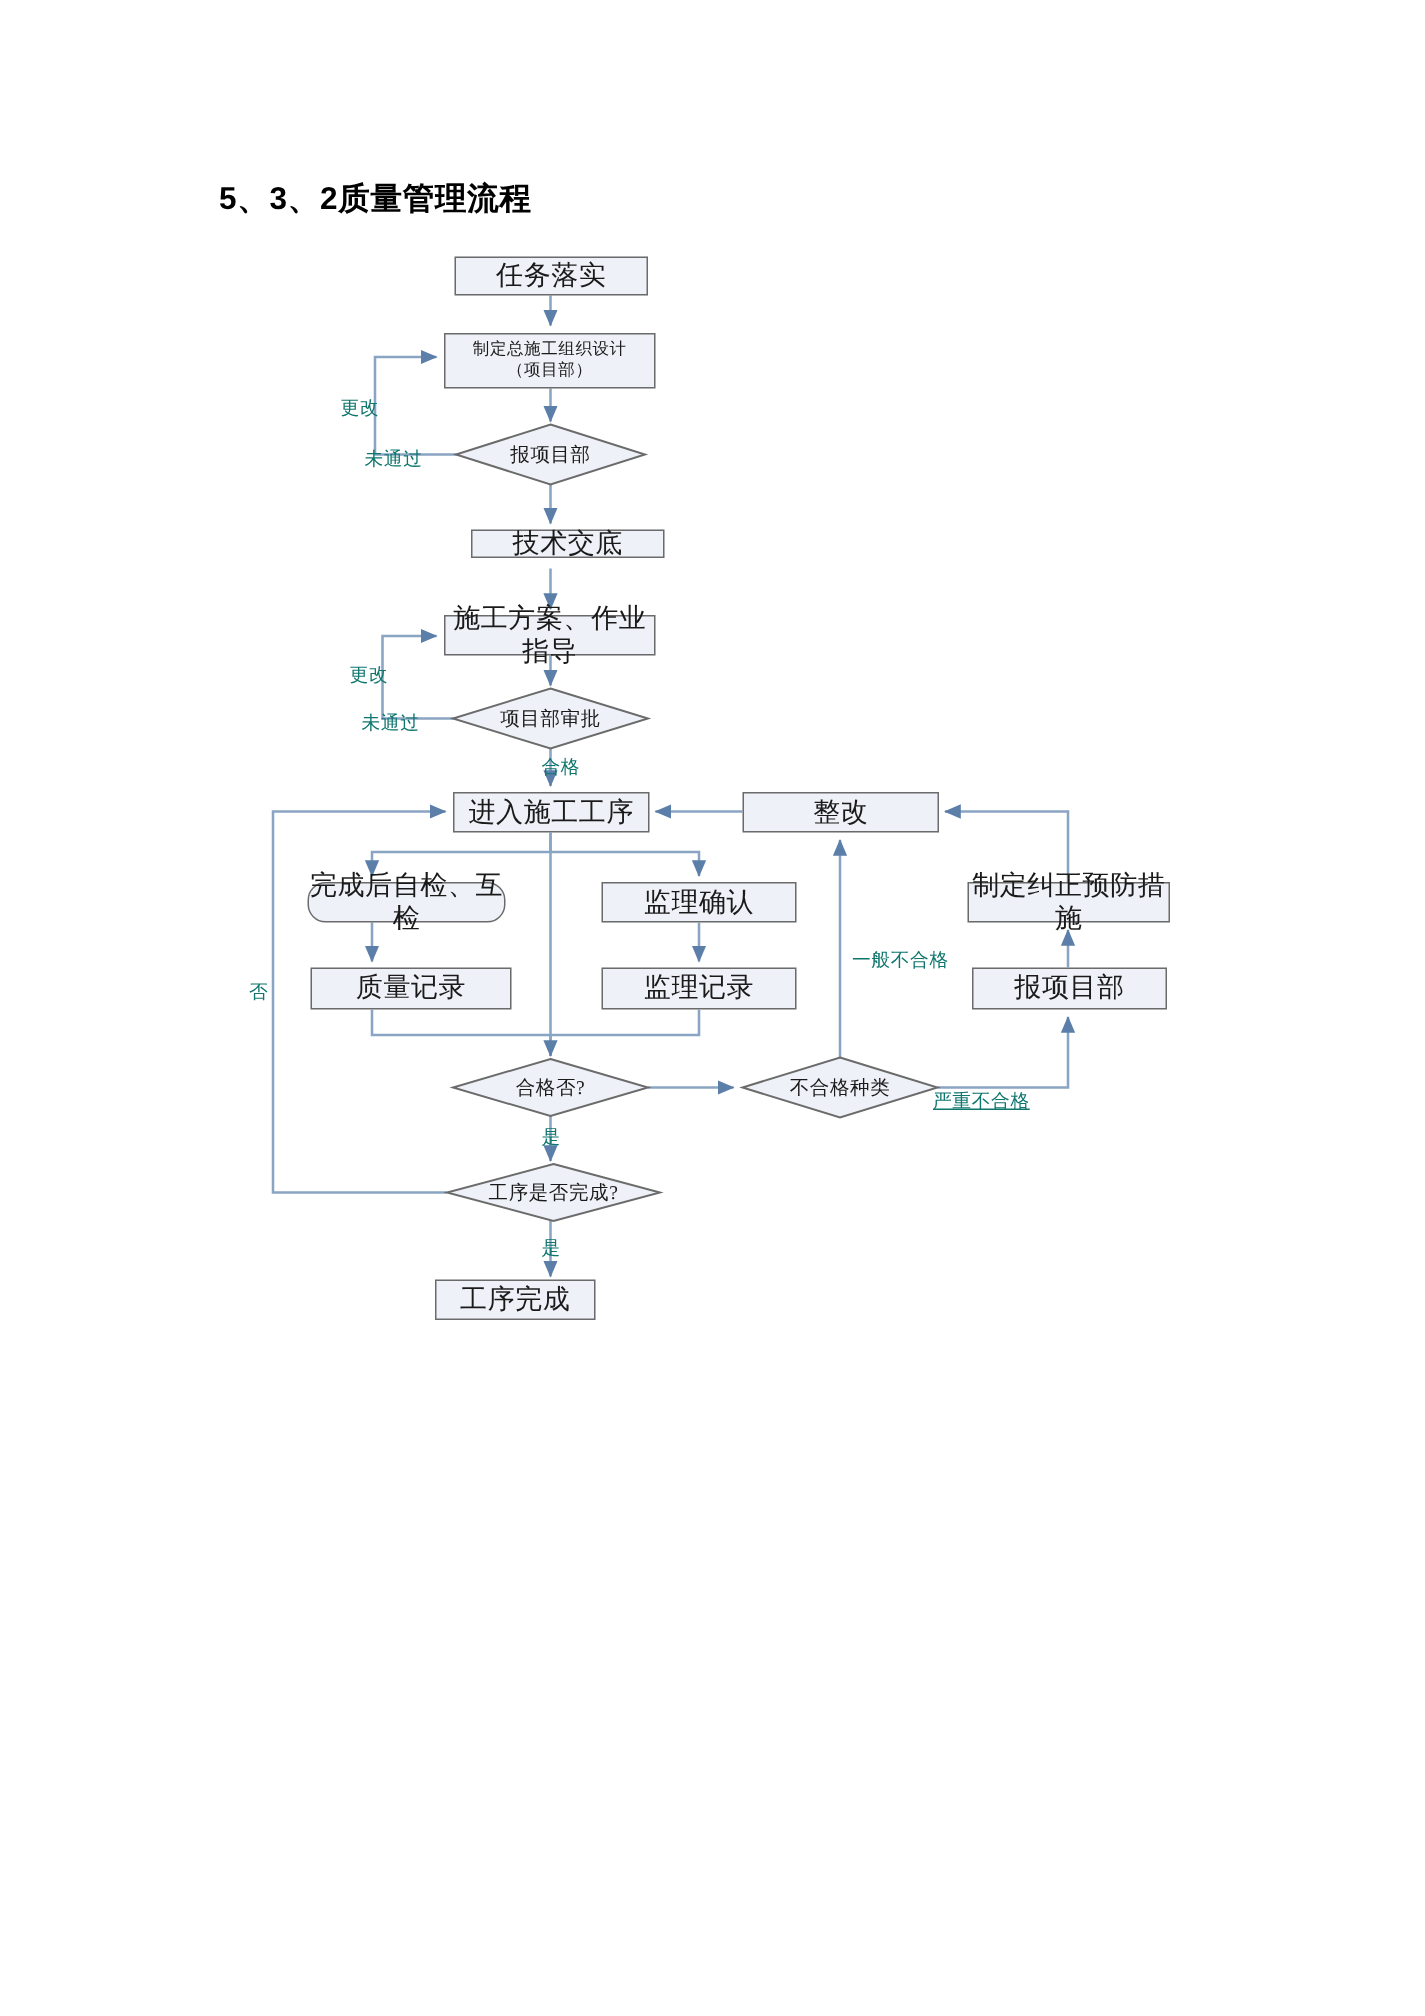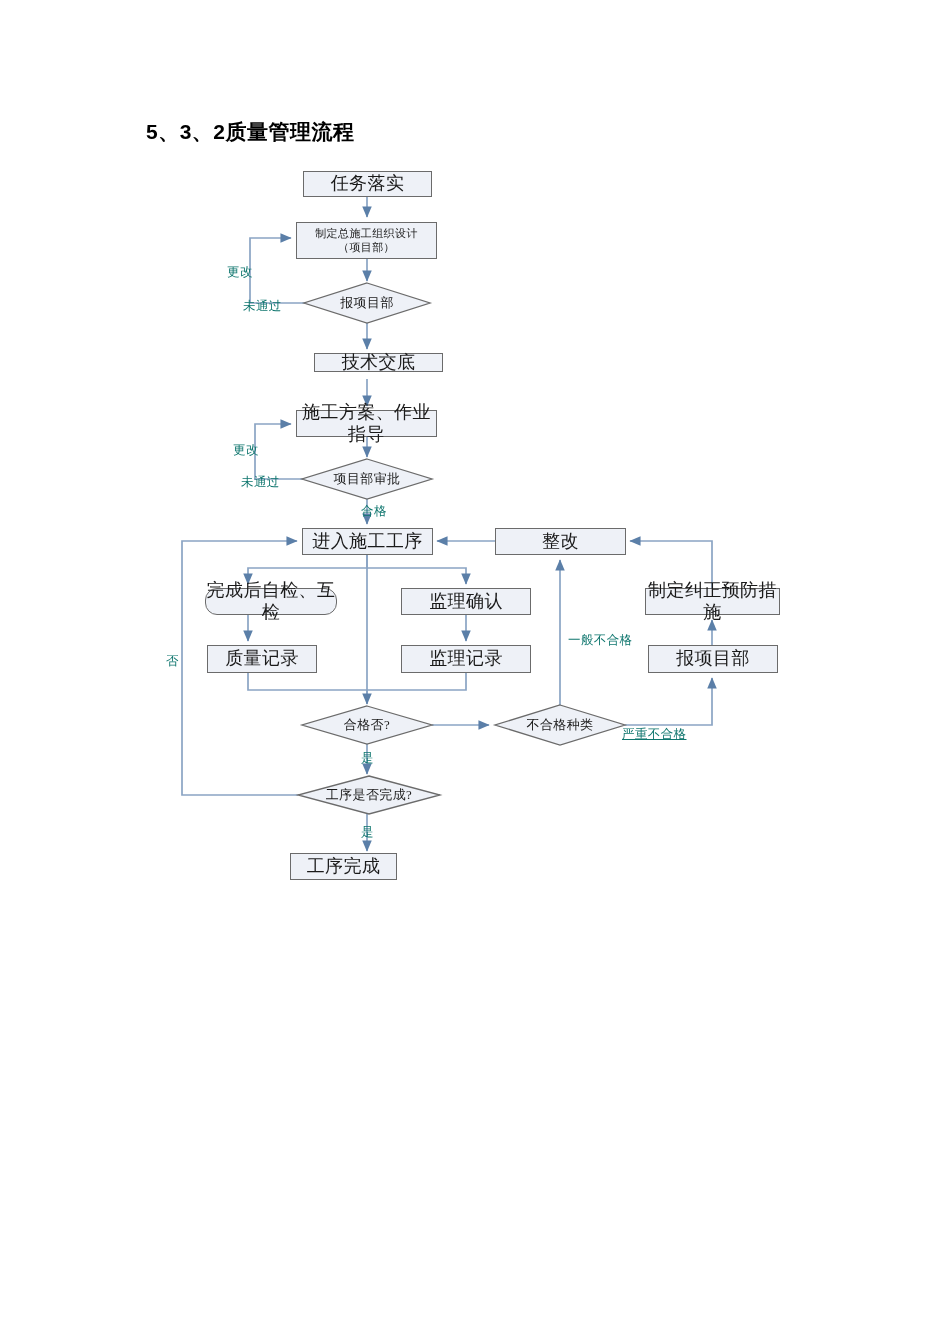--- a/index.html
+++ b/index.html
@@ -164,21 +164,21 @@
   <div class="node-box" style="left:302px; top:528px; width:131px; height:27px;">进入施工工序</div>
 
   <div class="node-box" style="left:495px; top:528px; width:131px; height:27px;">整改</div>
 
   <div class="node-box" style="left:205px; top:588px; width:132px; height:27px;border-radius:12px;">完成后自检、互检</div>
 
   <div class="node-box" style="left:401px; top:588px; width:130px; height:27px;">监理确认</div>
 
   <div class="node-box" style="left:645px; top:588px; width:135px; height:27px;">制定纠正预防措施</div>
 
-  <div class="node-box" style="left:207px; top:645px; width:110px; height:28px;">质量记录</div>
+  <div class="node-box" style="left:207px; top:645px; width:134px; height:28px;">质量记录</div>
 
   <div class="node-box" style="left:401px; top:645px; width:130px; height:28px;">监理记录</div>
 
   <div class="node-box" style="left:648px; top:645px; width:130px; height:28px;">报项目部</div>
 
   <div class="node-box" style="left:290px; top:853px; width:107px; height:27px;">工序完成</div>
 
   <div class="node-diamond" style="left:304px; top:285px; width:126px; height:36px;">
     <span class="dlabel">报项目部</span>
   </div>

